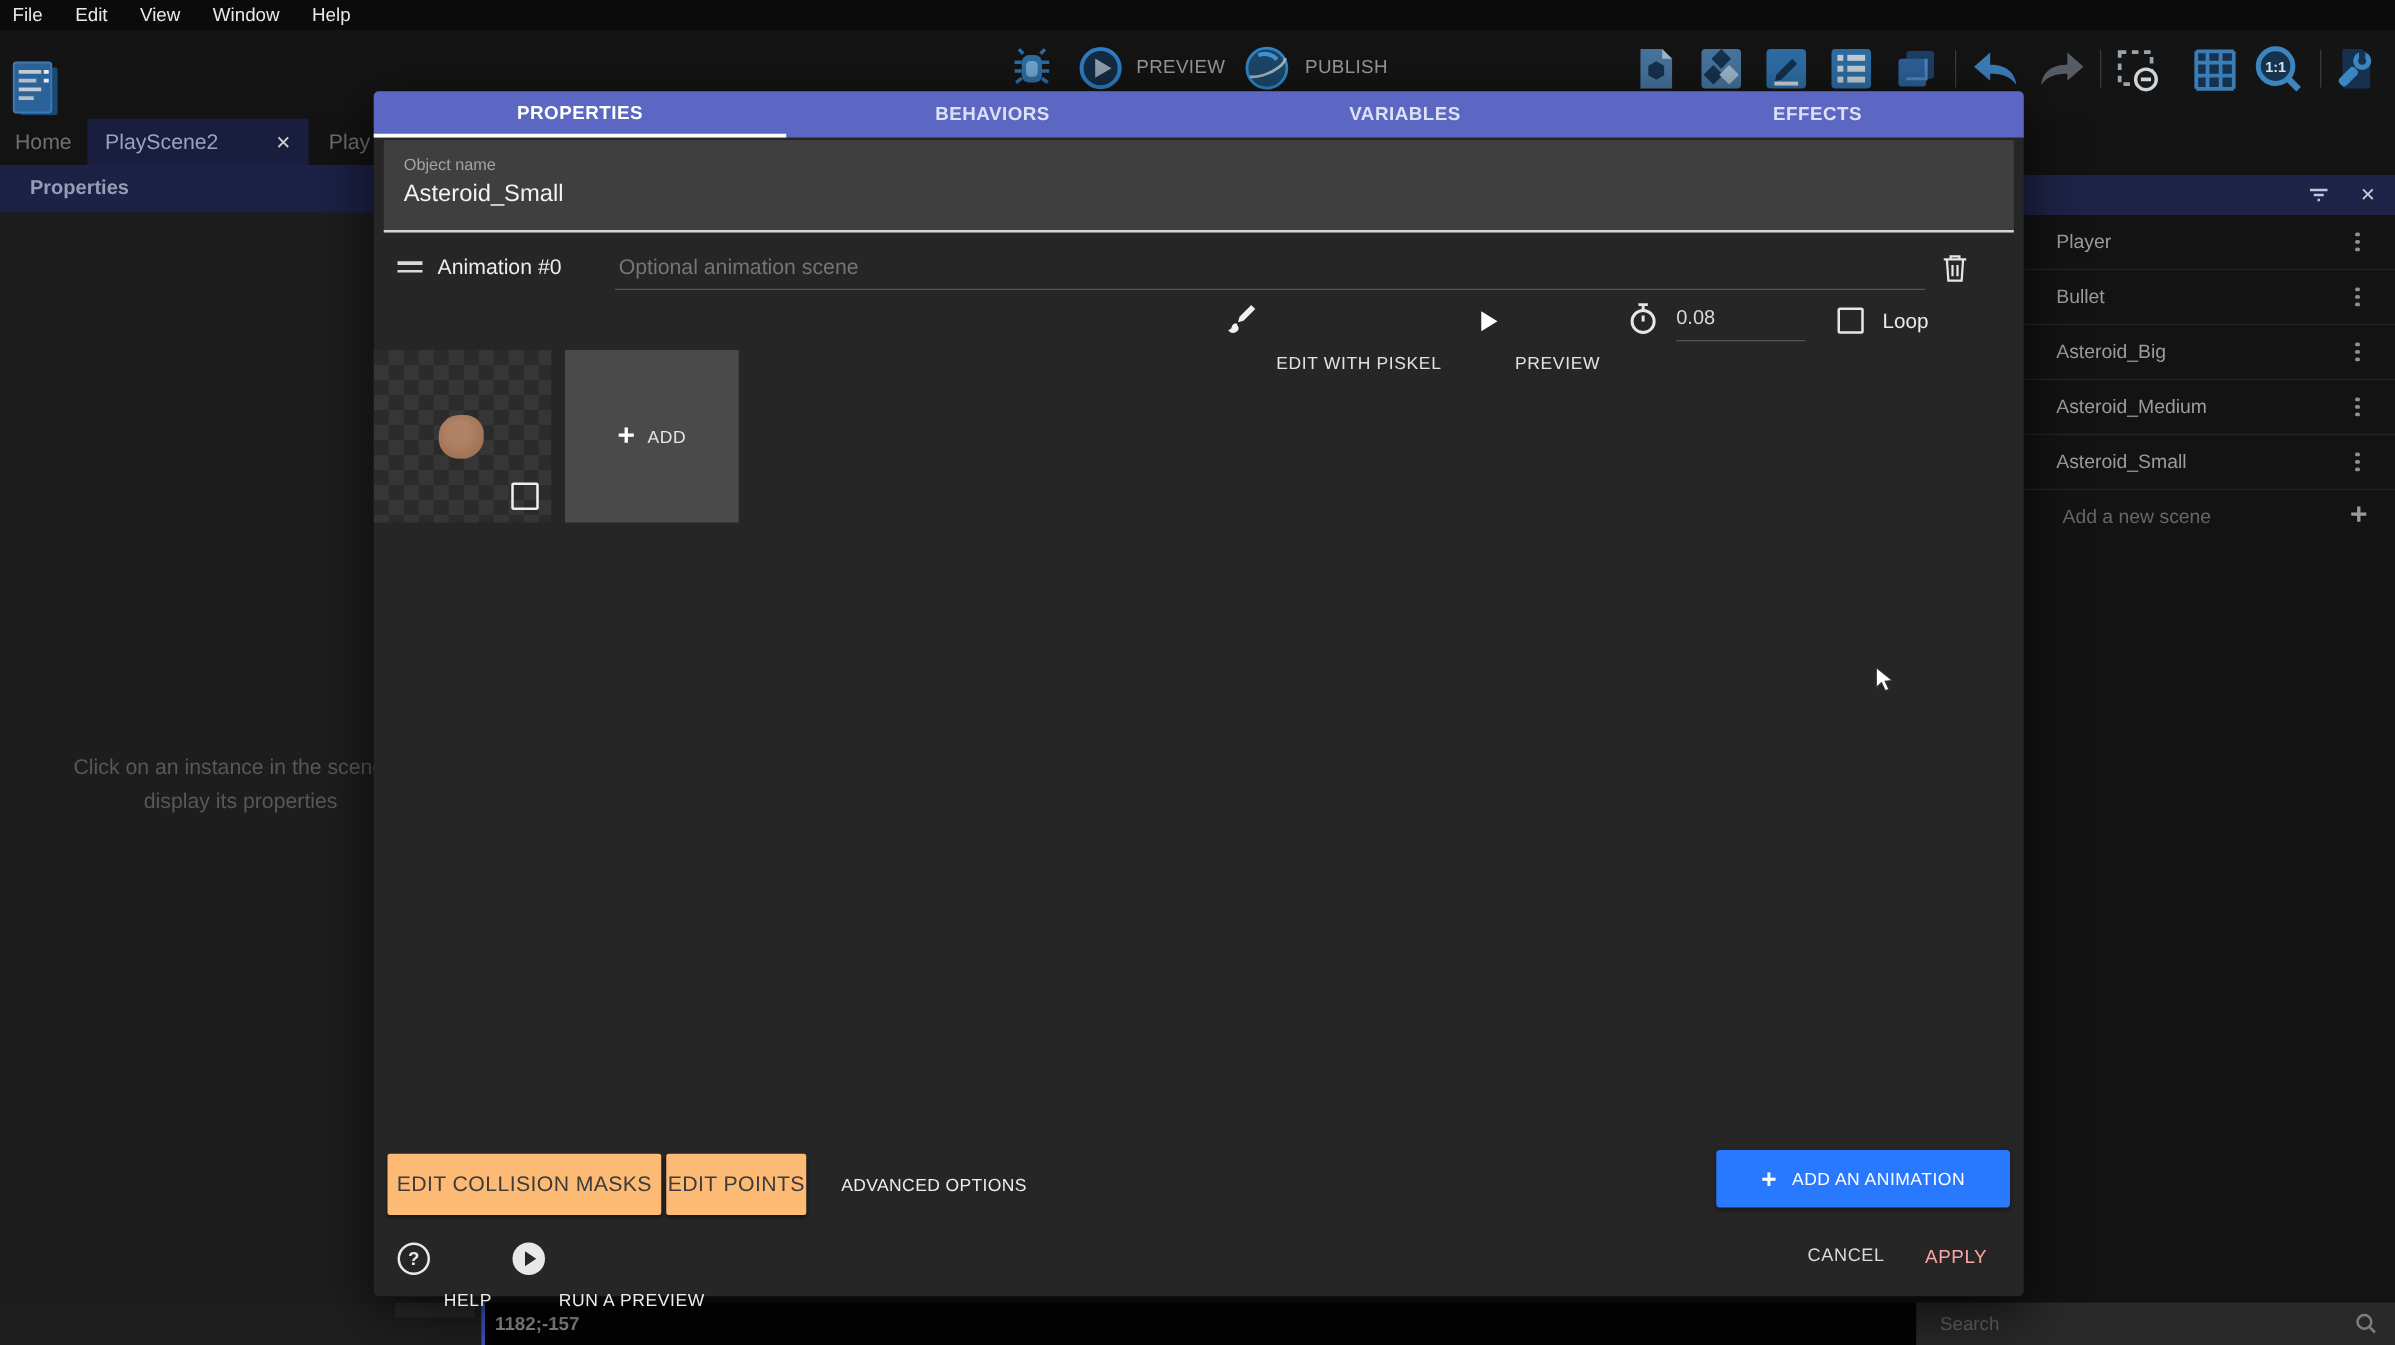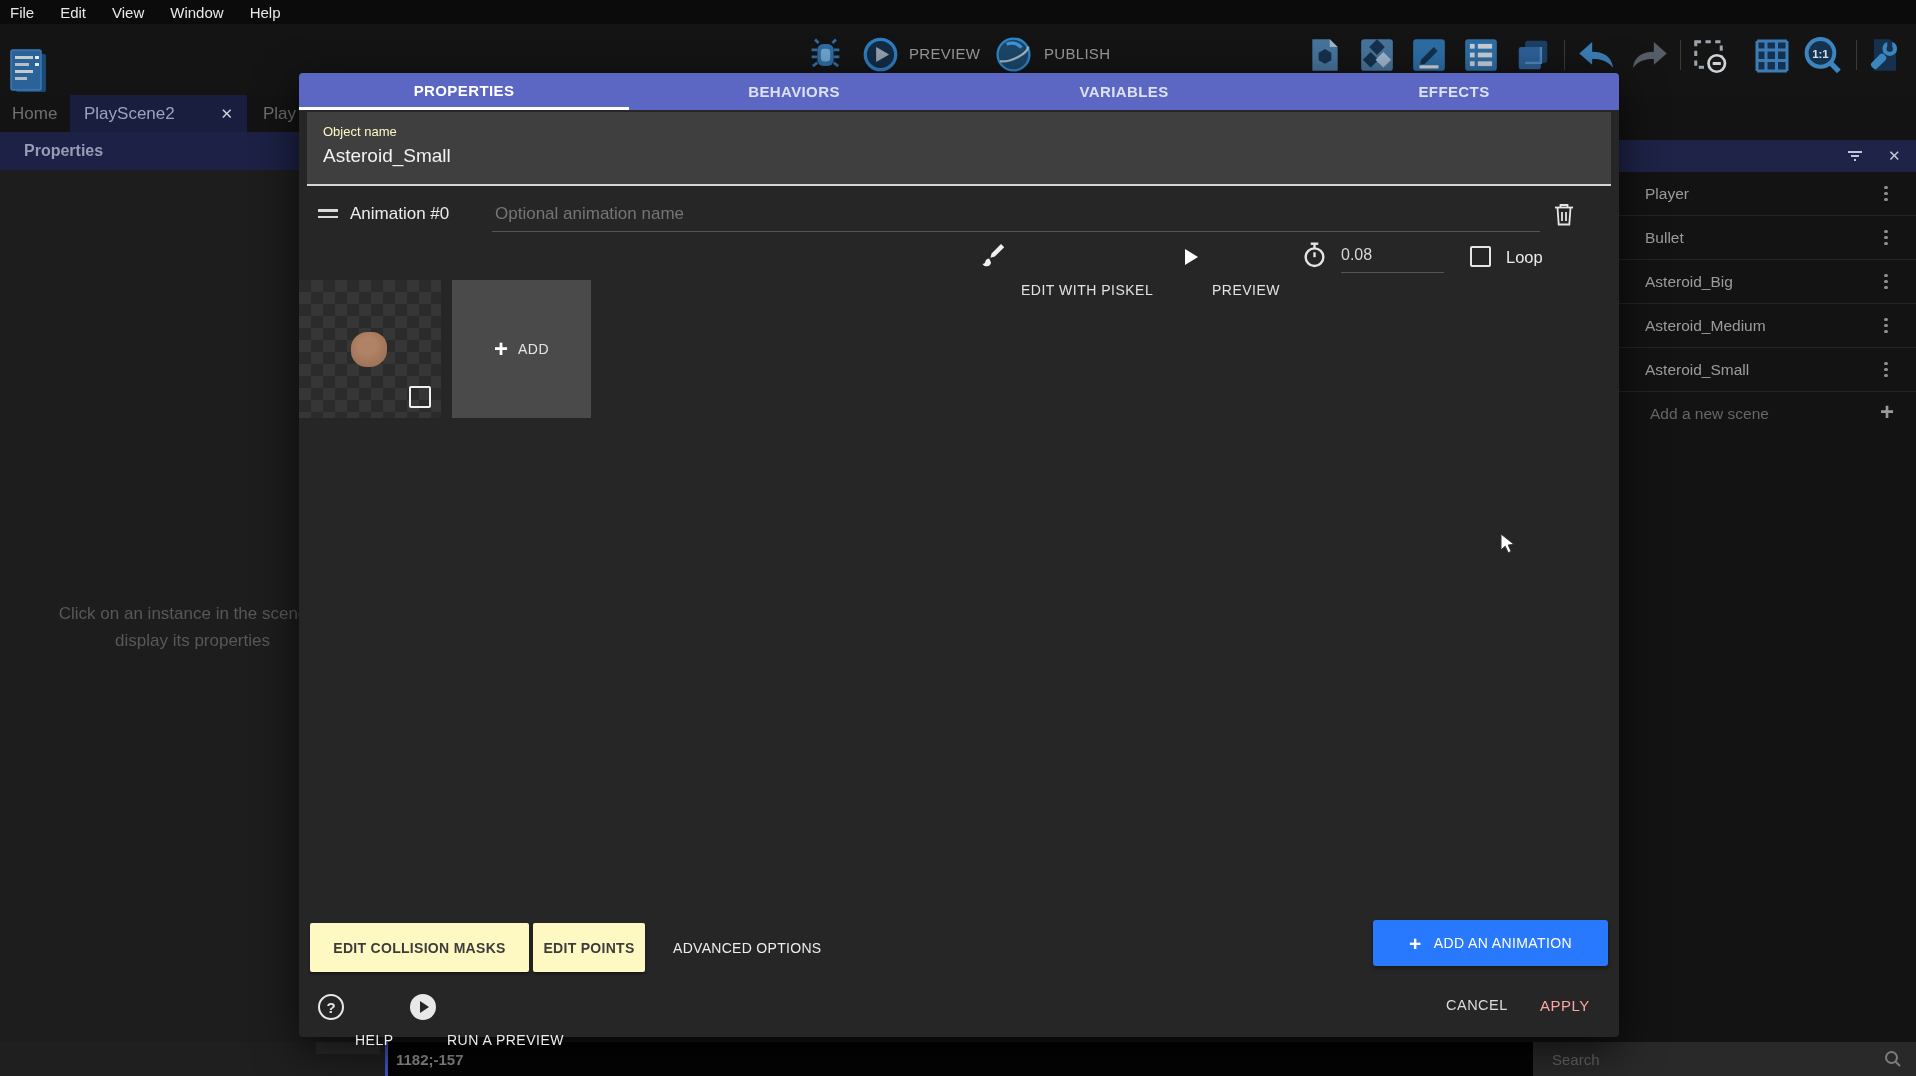--- a/index.html
+++ b/index.html
@@ -25,33 +25,33 @@
   .navyhdr{background:#1c2145;color:#979db6;font-size:16px;font-weight:bold;}
   .hint{color:#585858;font-size:17px;text-align:center;width:100%;}
 
   
   .dialog{left:299px;top:73px;width:1320px;height:964px;background:#262626;border-radius:4px;
           box-shadow:0 12px 44px rgba(0,0,0,.65);z-index:10;}
   .dtabs{position:absolute;left:0;top:0;width:100%;height:37px;background:#5b67c2;border-radius:4px 4px 0 0;display:flex;}
   .dtab{flex:1;display:flex;align-items:center;justify-content:center;color:#dde1f6;font-size:15px;font-weight:bold;letter-spacing:.4px;box-sizing:border-box;}
   .dtab.active{color:#ffffff;border-bottom:3px solid #ffffff;}
   .objpanel{position:absolute;left:8px;top:39px;width:1304px;height:74px;background:#3f3f3f;border-bottom:2px solid #d6d6d6;box-sizing:border-box;}
-  .objlabel{position:absolute;left:16px;top:12px;font-size:13px;color:#fef9c3;}
+  .objlabel{position:absolute;left:16px;top:12px;font-size:13px;color:#a3a3a3;}
   .objvalue{position:absolute;left:16px;top:33px;font-size:19px;color:#f2f2f2;}
   .handle i{display:block;width:20px;height:2.5px;background:#d9d9d9;margin:4px 0;}
   .animtitle{font-size:17px;color:#ececec;}
   .ph{font-size:17px;color:#757575;}
   .uline{height:1px;background:#555;}
   .capsbtn{font-size:14px;color:#e2e2e2;letter-spacing:.5px;margin-top:32px;}
   .numfield{font-size:16px;color:#d8d8d8;}
   .cbox{box-sizing:border-box;border:2.5px solid #e6e6e6;border-radius:2px;background:transparent;}
   .thumb{background:repeating-conic-gradient(#363636 0% 25%,#2b2b2b 0% 50%);background-size:24px 24px;}
   .blob{width:36px;height:35px;background:radial-gradient(circle at 45% 40%,#b08266 0 30%,#a07455 70%,#8d6347 100%);border-radius:46% 42% 48% 44%;}
   .addtile{background:#4a4a4a;display:flex;align-items:center;justify-content:center;gap:10px;color:#e6e6e6;}
-  .graybtn{background:#fef9c3;border-radius:2px;box-shadow:0 2px 3px rgba(0,0,0,.4);display:flex;align-items:center;justify-content:center;color:#3c3c3c;font-size:14px;letter-spacing:.3px;font-weight:bold;}
+  .graybtn{background:#fdba74;border-radius:2px;box-shadow:0 2px 3px rgba(0,0,0,.4);display:flex;align-items:center;justify-content:center;color:#3c3c3c;font-size:17px;letter-spacing:.3px;}
   .flatbtn{display:flex;align-items:center;color:#ededed;font-size:14px;letter-spacing:.3px;}
   .bluebtn{background:#2979ff;border-radius:3px;display:flex;align-items:center;justify-content:center;gap:12px;color:#fff;font-size:14px;letter-spacing:.4px;box-shadow:0 2px 4px rgba(0,0,0,.4);}
   .helpcirc{width:26px;height:26px;border:2.5px solid #e8e8e8;border-radius:50%;box-sizing:border-box;display:flex;align-items:center;justify-content:center;color:#e8e8e8;font-size:15px;font-weight:bold;}
   .playcirc{width:26px;height:26px;background:#e8e8e8;border-radius:50%;position:relative;}
   .playcirc:after{content:"";position:absolute;left:10px;top:7px;border-left:9px solid #262626;border-top:6px solid transparent;border-bottom:6px solid transparent;}
   .tri{width:0;height:0;border-left:13px solid #fff;border-top:8px solid transparent;border-bottom:8px solid transparent;}
   .cancel{color:#dcdcdc;font-size:14.5px;letter-spacing:.5px;}
   .apply{color:#fca5a5;font-size:15px;letter-spacing:.5px;}
 
   
@@ -310,21 +310,21 @@
     <div class="objpanel">
       <div class="objlabel">Object name</div>
       <div class="objvalue">Asteroid_Small</div>
     </div>
 
     <div class="abs handle" style="left:19px;top:132px;">
         <i></i>
         <i></i>
       </div>
     <div class="abs animtitle" style="left:51px;top:131px;">Animation #0</div>
-    <div class="abs ph" style="left:196px;top:131px;">Optional animation name</div>
+    <div class="abs ph" style="left:196px;top:131px;">Optional animation scene</div>
     <div class="abs uline" style="left:193px;top:158px;width:1048px;"></div>
     <div class="abs" style="left:1253px;top:128px;">
       <svg width="24" height="27" viewBox="0 0 24 27">
         <g stroke="#e6e6e6" stroke-width="1.8" fill="none">
           <path d="M3 6.5h18"></path>
             <path d="M8.5 6.5V4h7v2.5"></path>
           <path d="M5.5 6.5l1.2 17h10.6l1.2-17"></path>
           <path d="M10 11v9M14 11v9"></path>
         </g>
       </svg>

